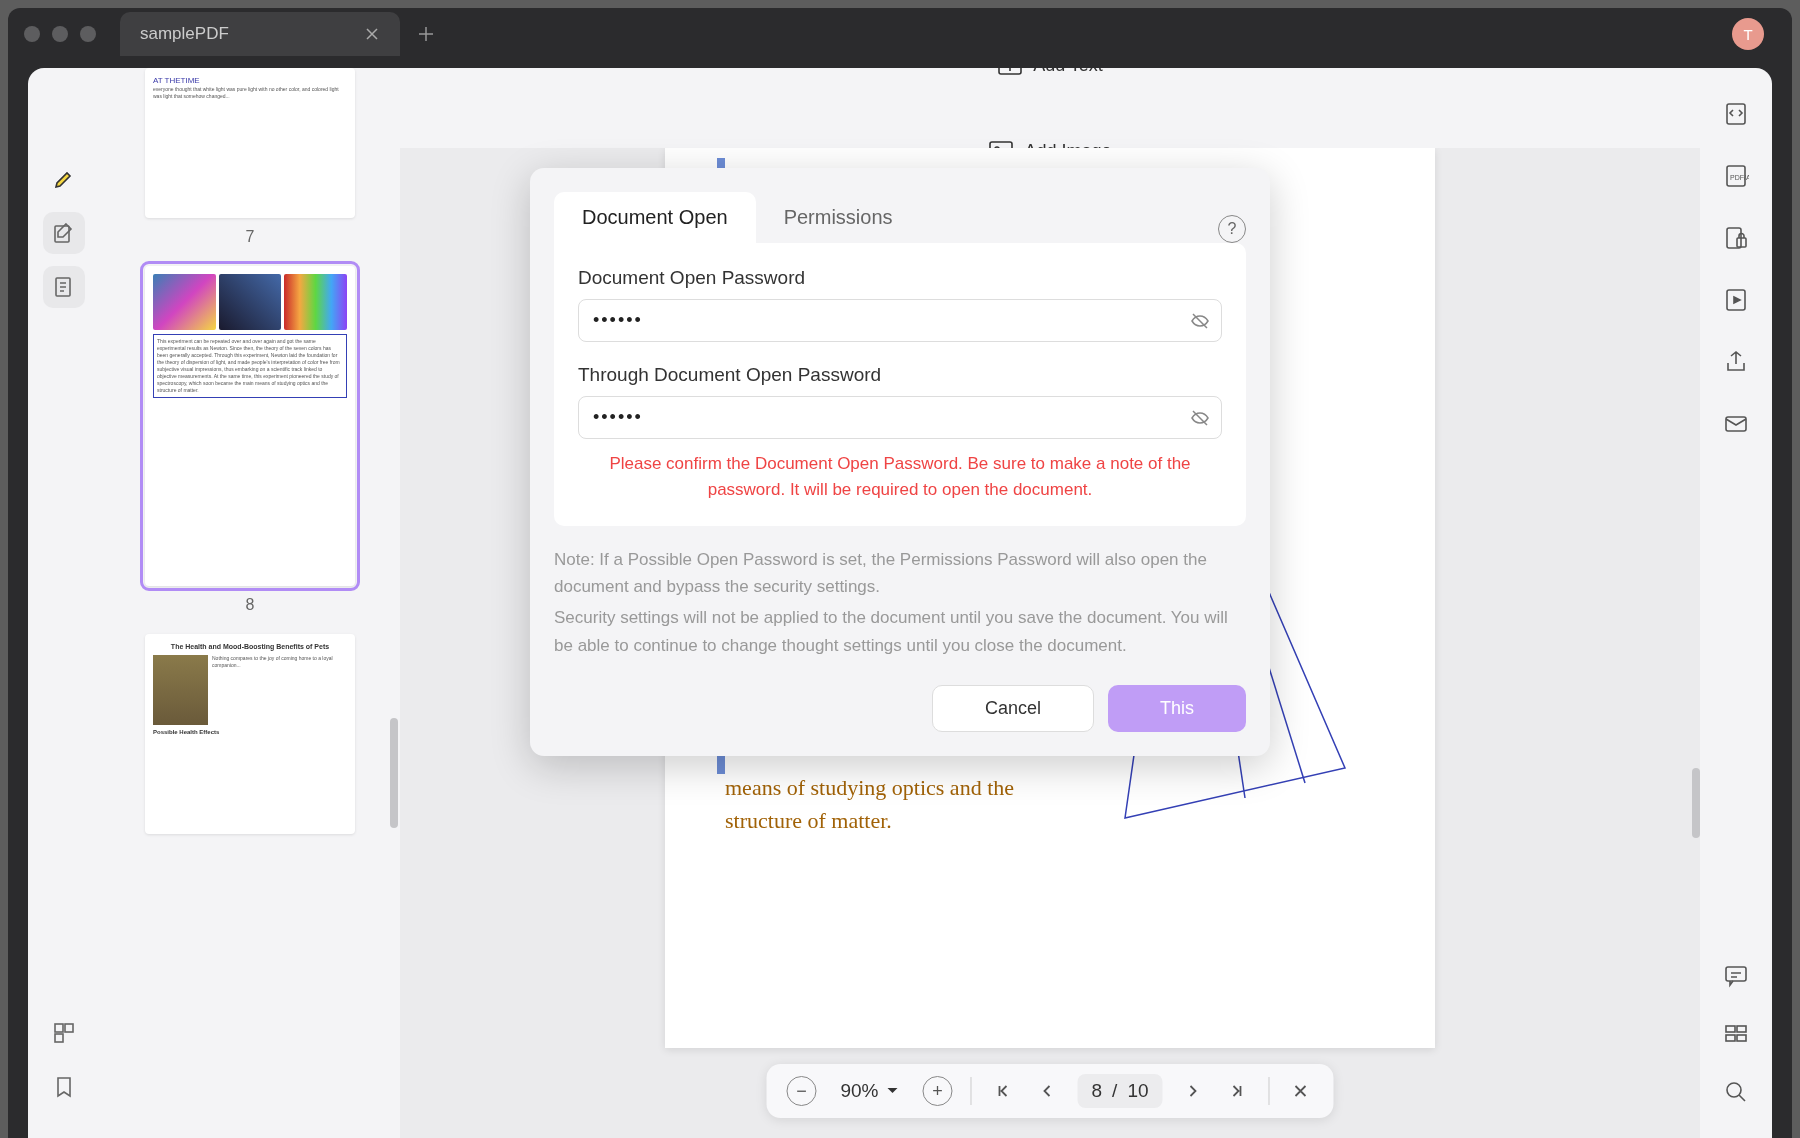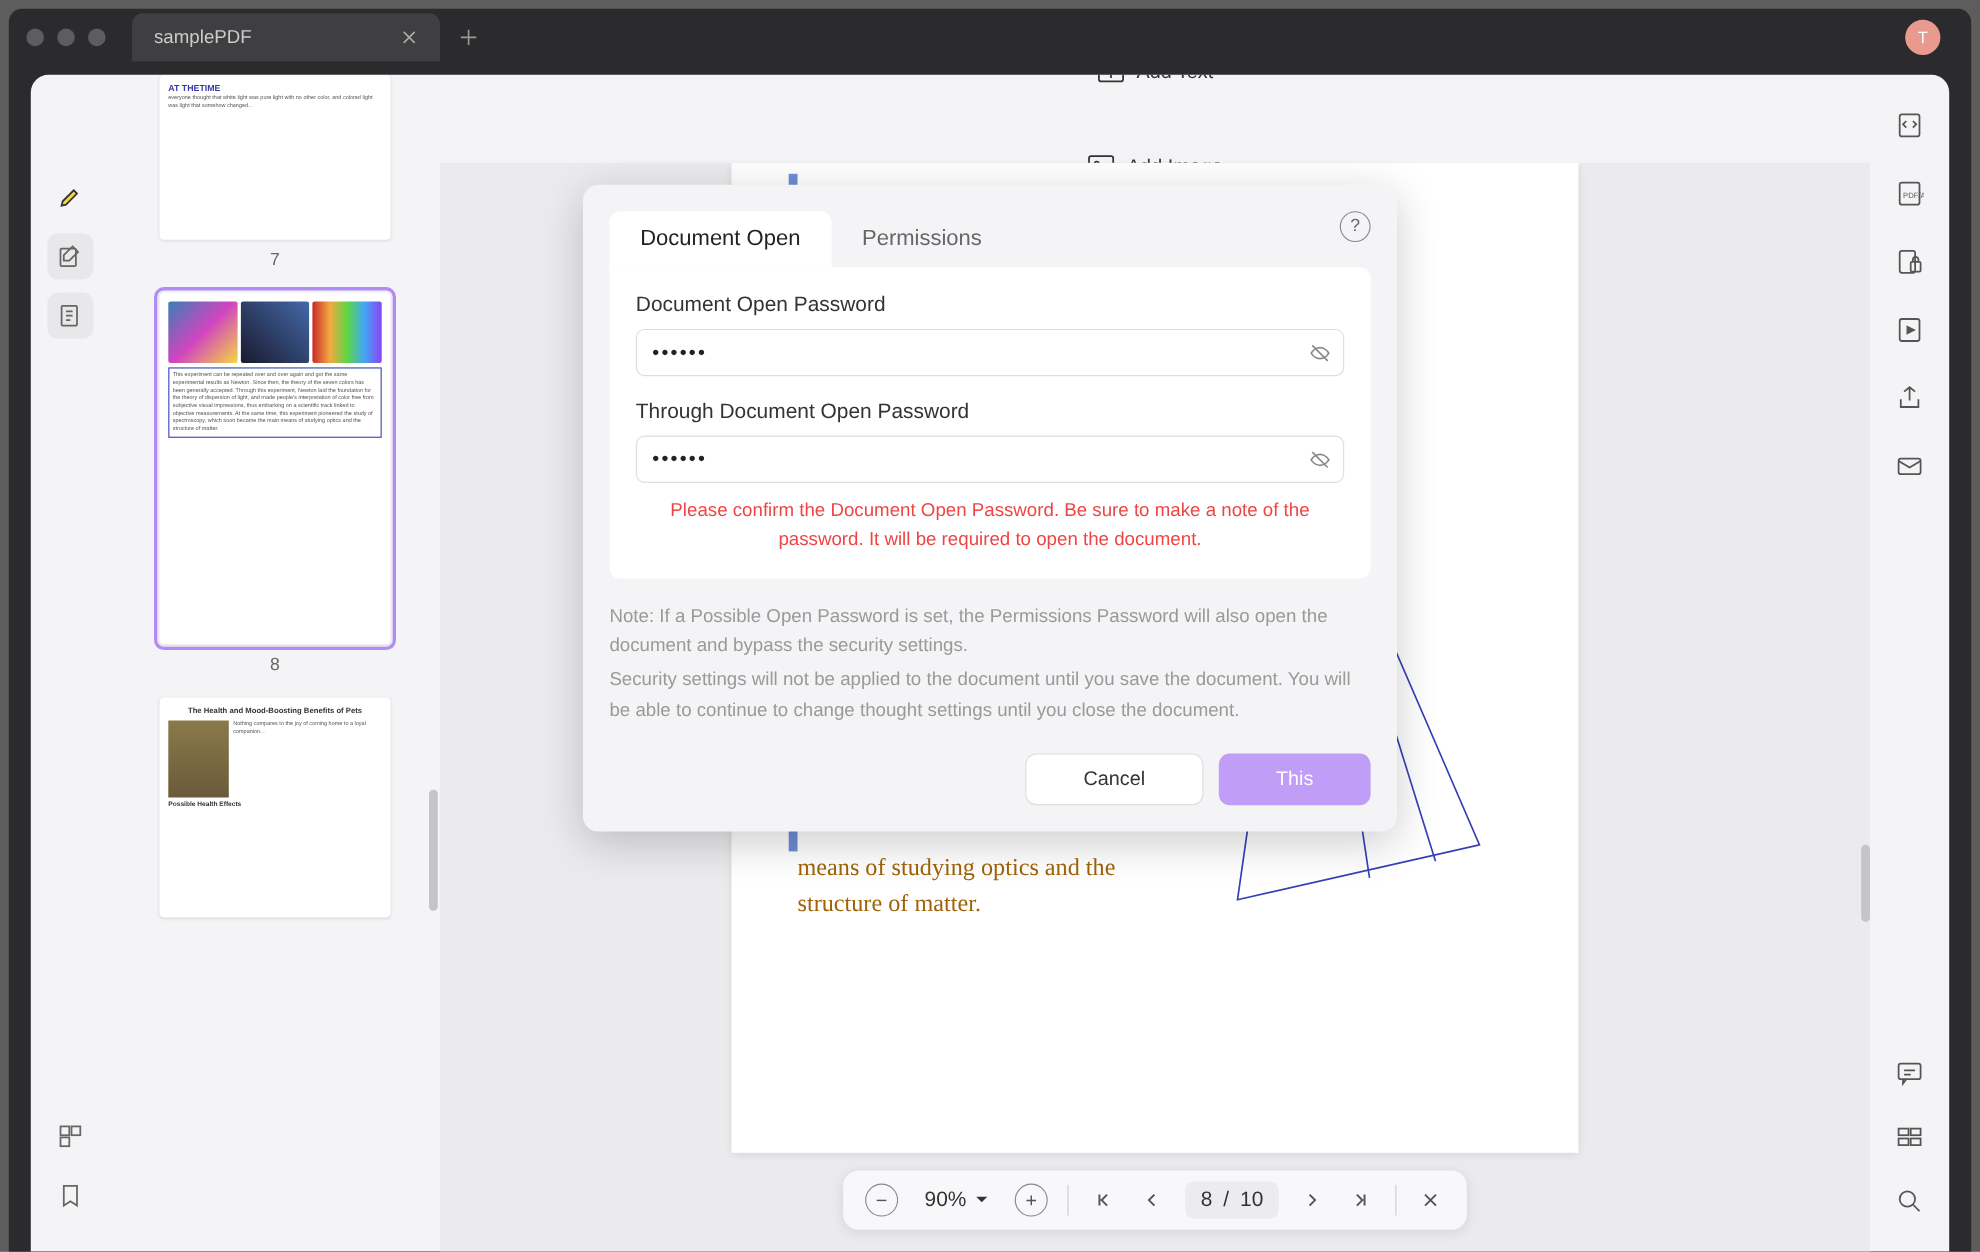--- a/index.html
+++ b/index.html
@@ -25,21 +25,21 @@
 .left-sidebar-bottom { margin-top: auto; margin-bottom: 30px; display: flex; flex-direction: column; gap: 12px; align-items: center; }
 
 .thumbnails { width: 300px; background: transparent; overflow-y: auto; padding: 0 20px; position: relative; }
 .thumbnail-container { margin-bottom: 20px; }
 .thumbnail { background: white; border-radius: 4px; box-shadow: 0 1px 3px rgba(0,0,0,0.1); width: 210px; margin: 0 auto; padding: 8px; font-size: 6px; line-height: 1.3; color: #333; }
 .thumbnail.selected { outline: 3px solid #b18cf5; outline-offset: 2px; }
 .thumbnail-number { text-align: center; color: #666; margin-top: 10px; font-size: 16px; }
 .thumb-7 { height: 150px; }
 .thumb-8 { height: 320px; }
 .thumb-9 { height: 200px; }
-.thumb-title { color: #3a3aa8; font-weight: bold; font-size: 8px; }
+.thumb-title { color: #3a3aa8; font-weight: normal; font-size: 8px; }
 .thumb-images-row { display: flex; gap: 3px; margin-bottom: 4px; }
 .thumb-img { flex: 1; height: 56px; background: linear-gradient(135deg,#3a7fb5,#d145c1,#f5d742); border-radius: 2px; }
 .thumb-img2 { background: linear-gradient(45deg,#1a1a2e,#4469a8); }
 .thumb-img3 { background: linear-gradient(90deg,#c92a2a,#f5a742,#5fd742,#42a7f5,#8c42f5); }
 .thumb-text-block { font-size: 5px; color: #555; line-height: 1.4; }
 .thumb-selected-box { border: 1.5px solid #3440b5; padding: 3px; margin-top: 3px; }
 .thumbnails-scrollbar { position: absolute; right: 2px; top: 650px; width: 8px; height: 110px; background: #c5c5c8; border-radius: 4px; }
 
 .main-area { flex: 1; background: transparent; position: relative; display: flex; flex-direction: column; }
 .top-toolbar { height: 80px; display: flex; align-items: center; justify-content: center; gap: 60px; flex-direction: column; }
@@ -62,21 +62,21 @@
 
 .right-sidebar { width: 72px; display: flex; flex-direction: column; align-items: center; padding-top: 30px; gap: 30px; }
 .right-tool { width: 32px; height: 32px; display: flex; align-items: center; justify-content: center; color: #555; cursor: pointer; }
 .right-tool svg { width: 26px; height: 26px; }
 .right-sidebar-bottom { margin-top: auto; margin-bottom: 30px; display: flex; flex-direction: column; gap: 26px; align-items: center; }
 .right-scrollbar-track { position: absolute; right: 72px; top: 60px; width: 10px; bottom: 0; }
 .right-scrollbar-thumb { position: absolute; right: 0; top: 640px; width: 8px; height: 70px; background: #c5c5c8; border-radius: 4px; }
 
 .modal-overlay { position: absolute; inset: 0; display: flex; align-items: flex-start; justify-content: center; padding-top: 160px; z-index: 100; }
 .modal { background: #f4f4f6; border-radius: 14px; width: 740px; box-shadow: 0 10px 40px rgba(0,0,0,0.2); padding: 24px; }
-.modal-tabs-row { display: flex; align-items: flex-start; }
+.modal-tabs-row { display: flex; align-items: flex-end; }
 .modal-tabs { display: flex; gap: 0; background: transparent; }
 .modal-tab { padding: 14px 28px; font-size: 20px; color: #666; cursor: pointer; border-radius: 10px 10px 0 0; }
 .modal-tab.active { background: white; color: #222; font-weight: 500; }
 .modal-help { margin-left: auto; width: 28px; height: 28px; border: 1.5px solid #888; border-radius: 50%; display: flex; align-items: center; justify-content: center; color: #666; font-size: 16px; cursor: pointer; }
 .modal-panel { background: white; border-radius: 0 10px 10px 10px; padding: 24px; }
 .modal-label { font-size: 19px; color: #333; margin-bottom: 10px; }
 .modal-input-wrap { position: relative; margin-bottom: 22px; }
 .modal-input { width: 100%; border: 1px solid #ddd; border-radius: 8px; padding: 10px 42px 10px 14px; font-size: 18px; letter-spacing: 2px; color: #222; }
 .eye-icon { position: absolute; right: 12px; top: 50%; transform: translateY(-50%); width: 20px; height: 20px; color: #888; cursor: pointer; }
 .modal-helper { font-size: 17px; color: #ef4444; line-height: 1.5; text-align: center; }

